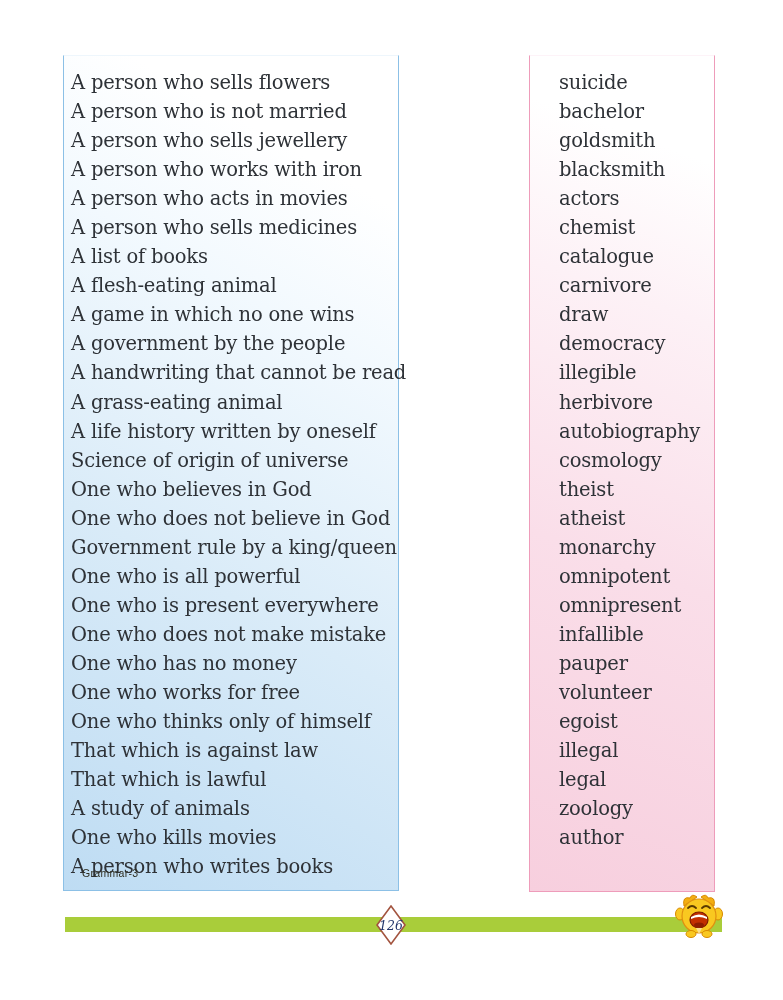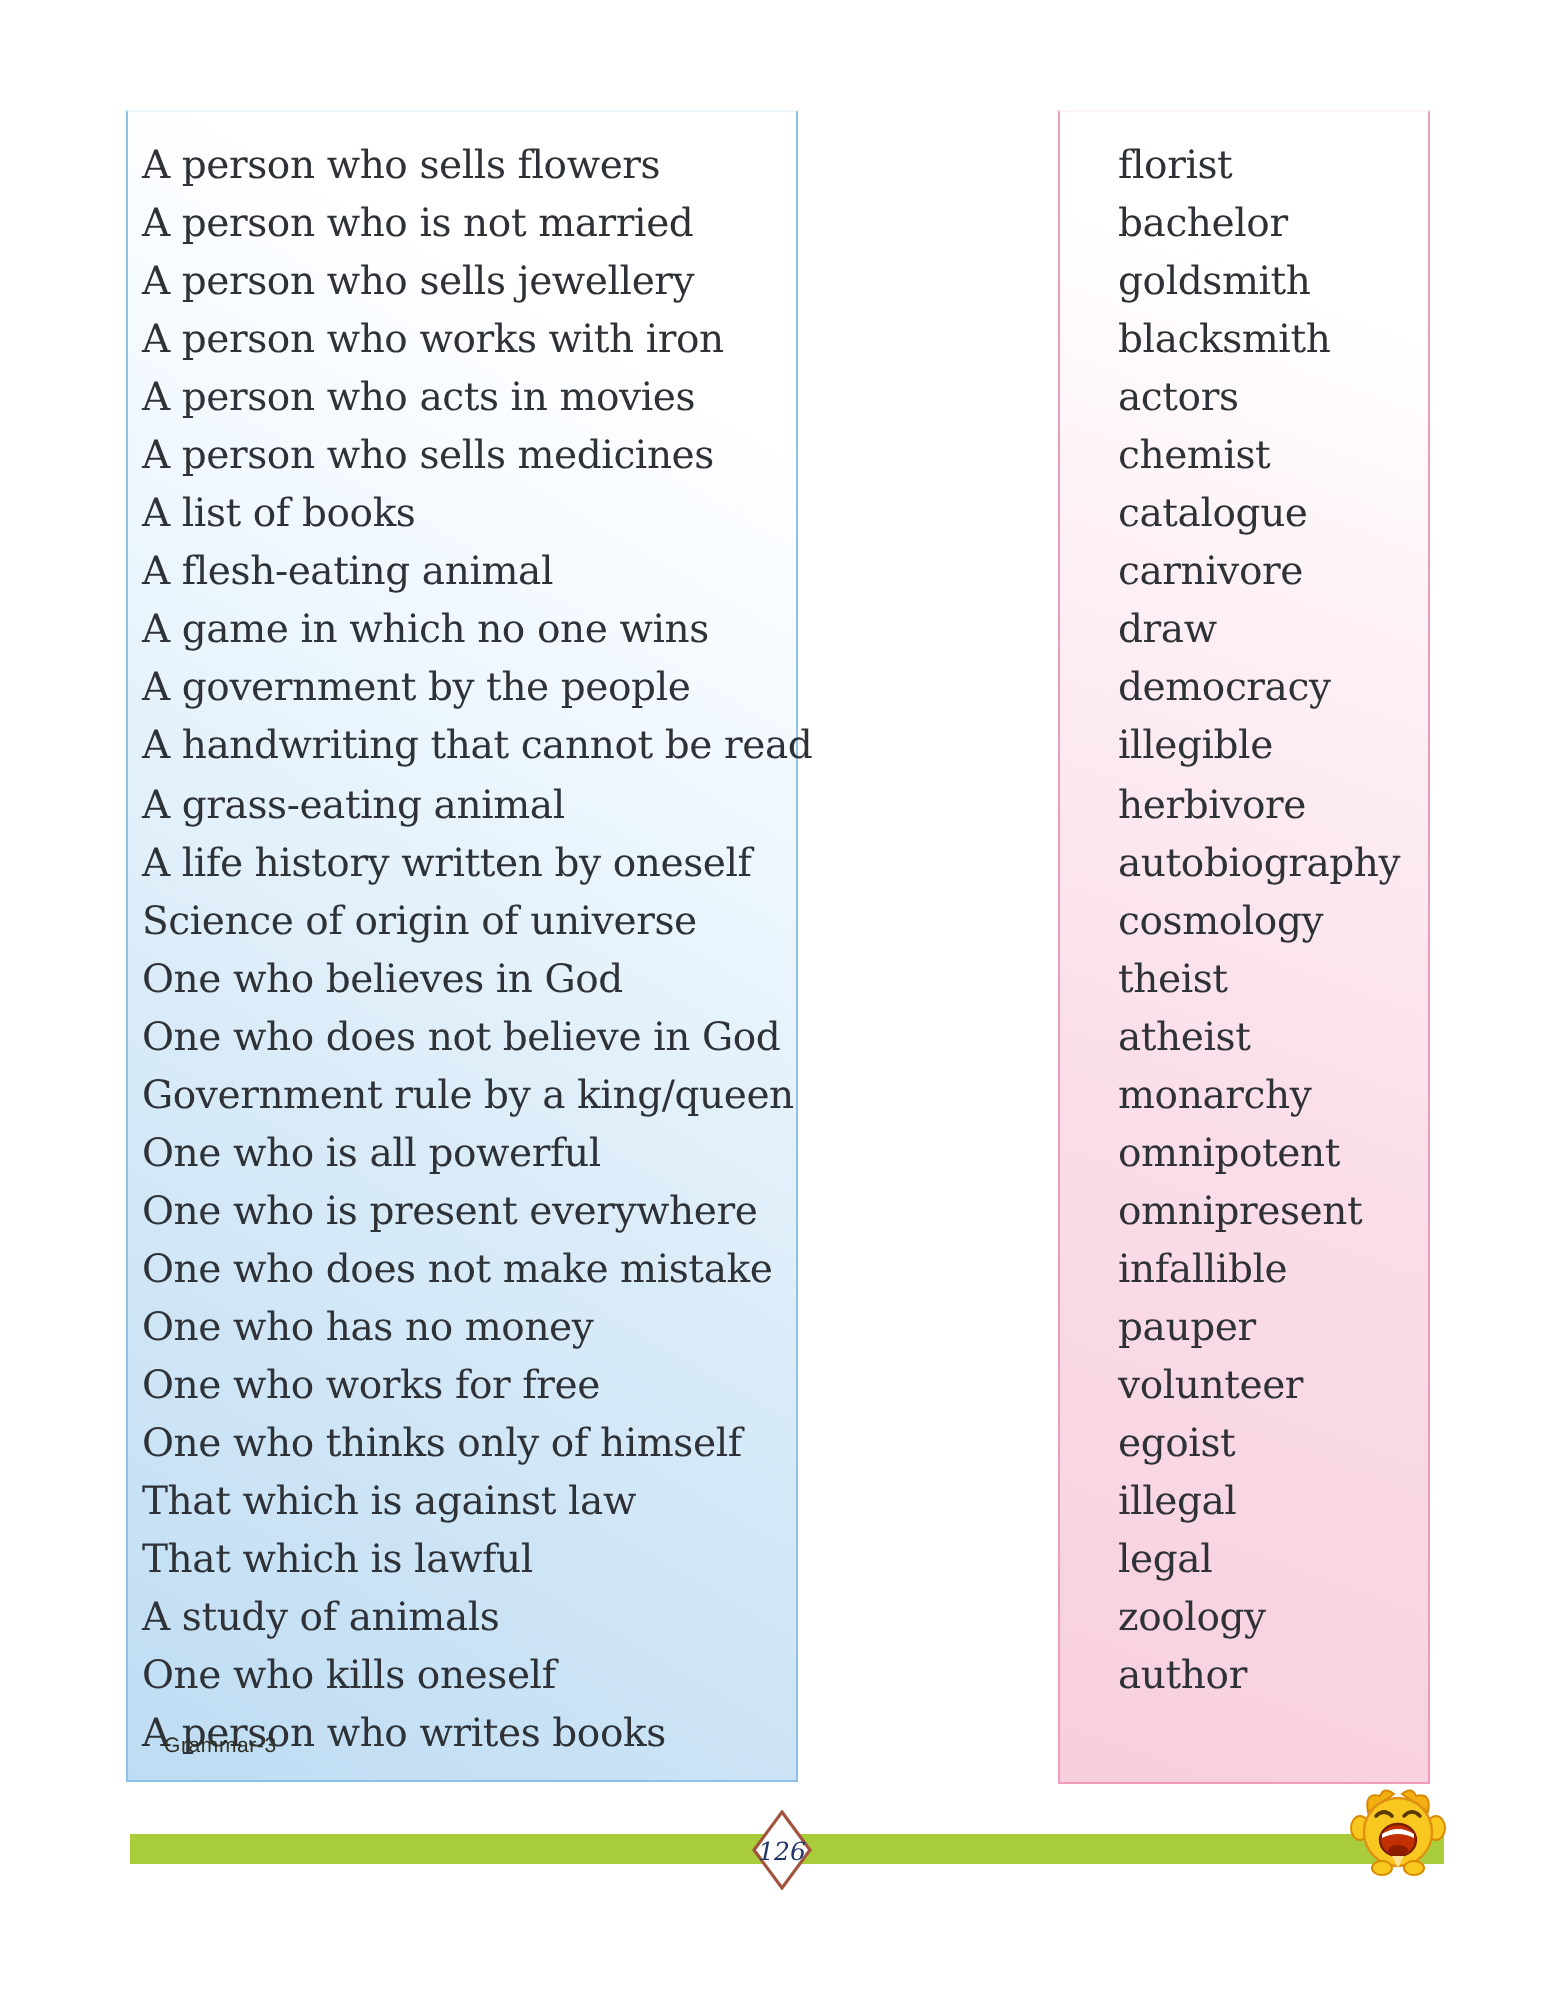--- a/index.html
+++ b/index.html
@@ -88,26 +88,26 @@
       <div class="line">Government rule by a king/queen</div>
       <div class="line">One who is all powerful</div>
       <div class="line">One who is present everywhere</div>
       <div class="line">One who does not make mistake</div>
       <div class="line">One who has no money</div>
       <div class="line">One who works for free</div>
       <div class="line">One who thinks only of himself</div>
       <div class="line">That which is against law</div>
       <div class="line">That which is lawful</div>
       <div class="line">A study of animals</div>
-      <div class="line">One who kills oneself</div>
+      <div class="line">One who kills movies</div>
       <div class="line">A person who writes books</div>
     </div>
 
   <div class="word-box">
-      <div class="line">florist</div>
+      <div class="line">suicide</div>
       <div class="line">bachelor</div>
       <div class="line">goldsmith</div>
       <div class="line">blacksmith</div>
       <div class="line">actors</div>
       <div class="line">chemist</div>
       <div class="line">catalogue</div>
       <div class="line">carnivore</div>
       <div class="line">draw</div>
       <div class="line">democracy</div>
       <div class="line">illegible</div>

